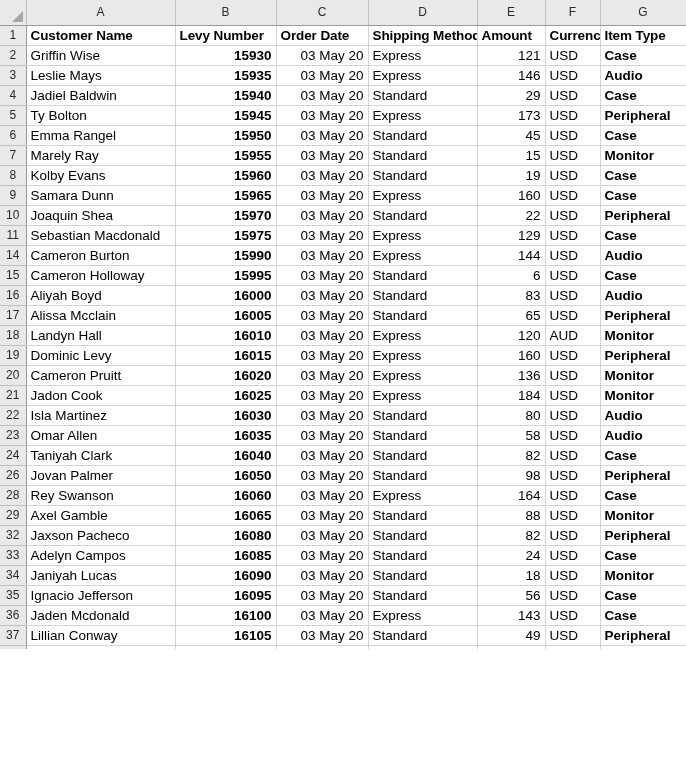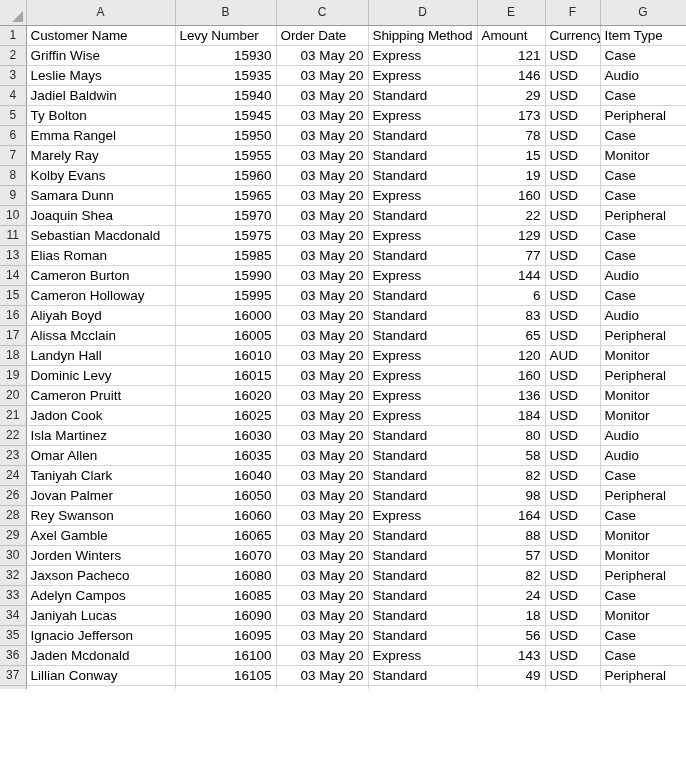--- a/index.html
+++ b/index.html
@@ -90,32 +90,32 @@
     vertical-align: middle;
     padding: 0 2px 0 4px;
     white-space: nowrap;
     overflow: hidden;
     background: #ffffff;
   }
   td.cell.num  { text-align: right; padding-right: 4px; }
   td.cell.left { text-align: left; }
 
   tr.headerrow td.cell {
-    font-weight: normal;
+    font-weight: bold;
     letter-spacing: -0.1px;
   }
 
   
   .cA { width: 149px; }
-  .cB { width: 101px; }
+  .cB { width: 101px; font-weight: bold; }
   .cC { width:  92px; }
   .cD { width: 109px; }
   .cE { width:  68px; }
   .cF { width:  55px; }
-  .cG { width:  86px; }
+  .cG { width:  86px; font-weight: bold; }
 
   
   tr.partial td.rowhead,
   tr.partial td.cell {
     height: 4px;
     border-bottom: none;
   }
 </style>
 </head>
 <body>
@@ -186,21 +186,21 @@
           <td class="cell cE num">173</td>
           <td class="cell cF left">USD</td>
           <td class="cell cG left">Peripheral</td>
         </tr>
         <tr>
           <td class="rowhead">6</td>
           <td class="cell cA left">Emma Rangel</td>
           <td class="cell cB num">15950</td>
           <td class="cell cC num">03 May 20</td>
           <td class="cell cD left">Standard</td>
-          <td class="cell cE num">78</td>
+          <td class="cell cE num">45</td>
           <td class="cell cF left">USD</td>
           <td class="cell cG left">Case</td>
         </tr>
         <tr>
           <td class="rowhead">7</td>
           <td class="cell cA left">Marely Ray</td>
           <td class="cell cB num">15955</td>
           <td class="cell cC num">03 May 20</td>
           <td class="cell cD left">Standard</td>
           <td class="cell cE num">15</td>
@@ -241,30 +241,20 @@
           <td class="rowhead">11</td>
           <td class="cell cA left">Sebastian Macdonald</td>
           <td class="cell cB num">15975</td>
           <td class="cell cC num">03 May 20</td>
           <td class="cell cD left">Express</td>
           <td class="cell cE num">129</td>
           <td class="cell cF left">USD</td>
           <td class="cell cG left">Case</td>
         </tr>
         <tr>
-          <td class="rowhead">13</td>
-          <td class="cell cA left">Elias Roman</td>
-          <td class="cell cB num">15985</td>
-          <td class="cell cC num">03 May 20</td>
-          <td class="cell cD left">Standard</td>
-          <td class="cell cE num">77</td>
-          <td class="cell cF left">USD</td>
-          <td class="cell cG left">Case</td>
-        </tr>
-        <tr>
           <td class="rowhead">14</td>
           <td class="cell cA left">Cameron Burton</td>
           <td class="cell cB num">15990</td>
           <td class="cell cC num">03 May 20</td>
           <td class="cell cD left">Express</td>
           <td class="cell cE num">144</td>
           <td class="cell cF left">USD</td>
           <td class="cell cG left">Audio</td>
         </tr>
         <tr>
@@ -387,30 +377,20 @@
           <td class="cell cF left">USD</td>
           <td class="cell cG left">Case</td>
         </tr>
         <tr>
           <td class="rowhead">29</td>
           <td class="cell cA left">Axel Gamble</td>
           <td class="cell cB num">16065</td>
           <td class="cell cC num">03 May 20</td>
           <td class="cell cD left">Standard</td>
           <td class="cell cE num">88</td>
-          <td class="cell cF left">USD</td>
-          <td class="cell cG left">Monitor</td>
-        </tr>
-        <tr>
-          <td class="rowhead">30</td>
-          <td class="cell cA left">Jorden Winters</td>
-          <td class="cell cB num">16070</td>
-          <td class="cell cC num">03 May 20</td>
-          <td class="cell cD left">Standard</td>
-          <td class="cell cE num">57</td>
           <td class="cell cF left">USD</td>
           <td class="cell cG left">Monitor</td>
         </tr>
         <tr>
           <td class="rowhead">32</td>
           <td class="cell cA left">Jaxson Pacheco</td>
           <td class="cell cB num">16080</td>
           <td class="cell cC num">03 May 20</td>
           <td class="cell cD left">Standard</td>
           <td class="cell cE num">82</td>

